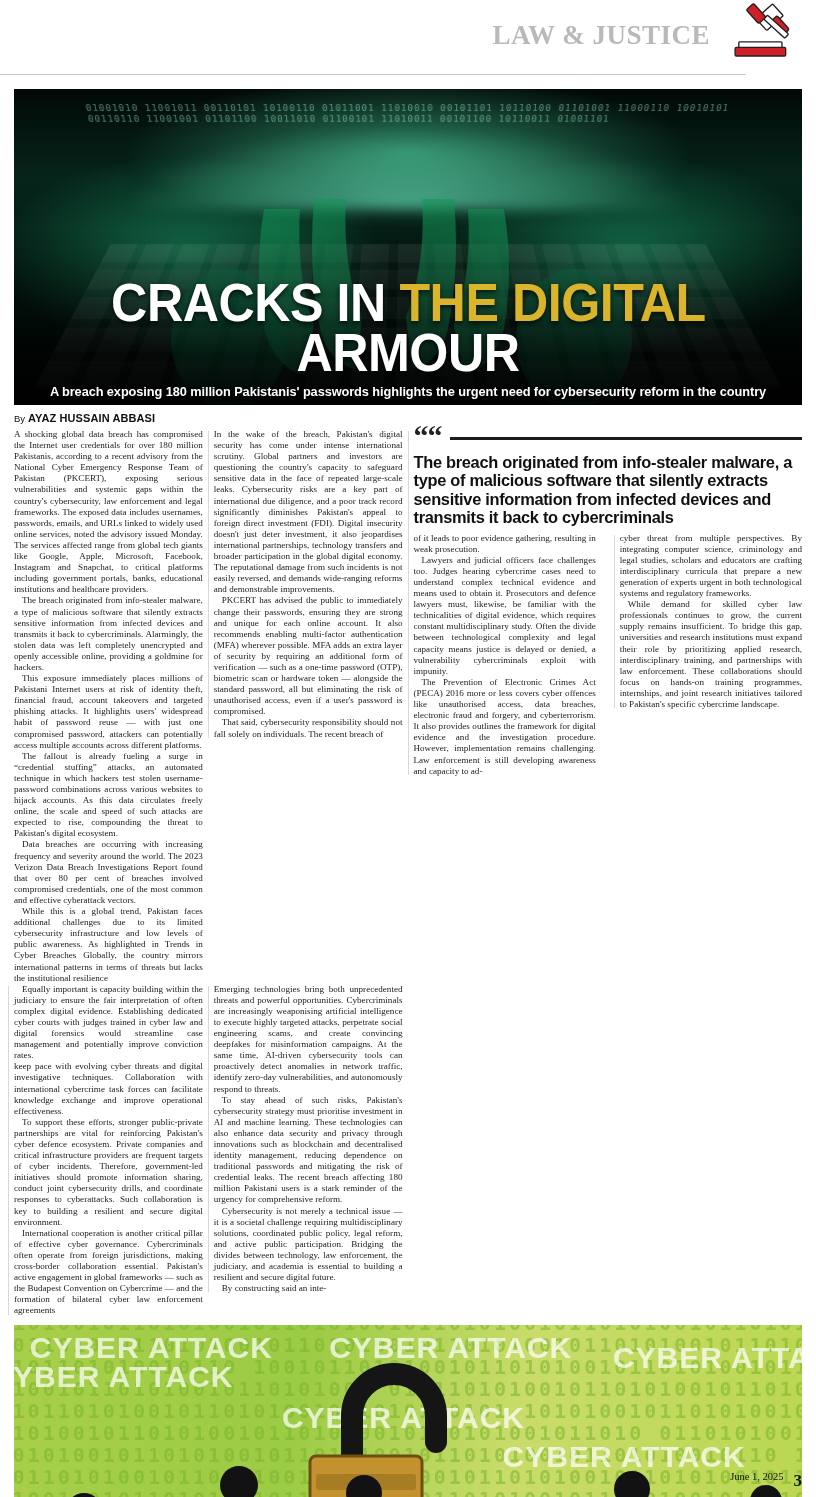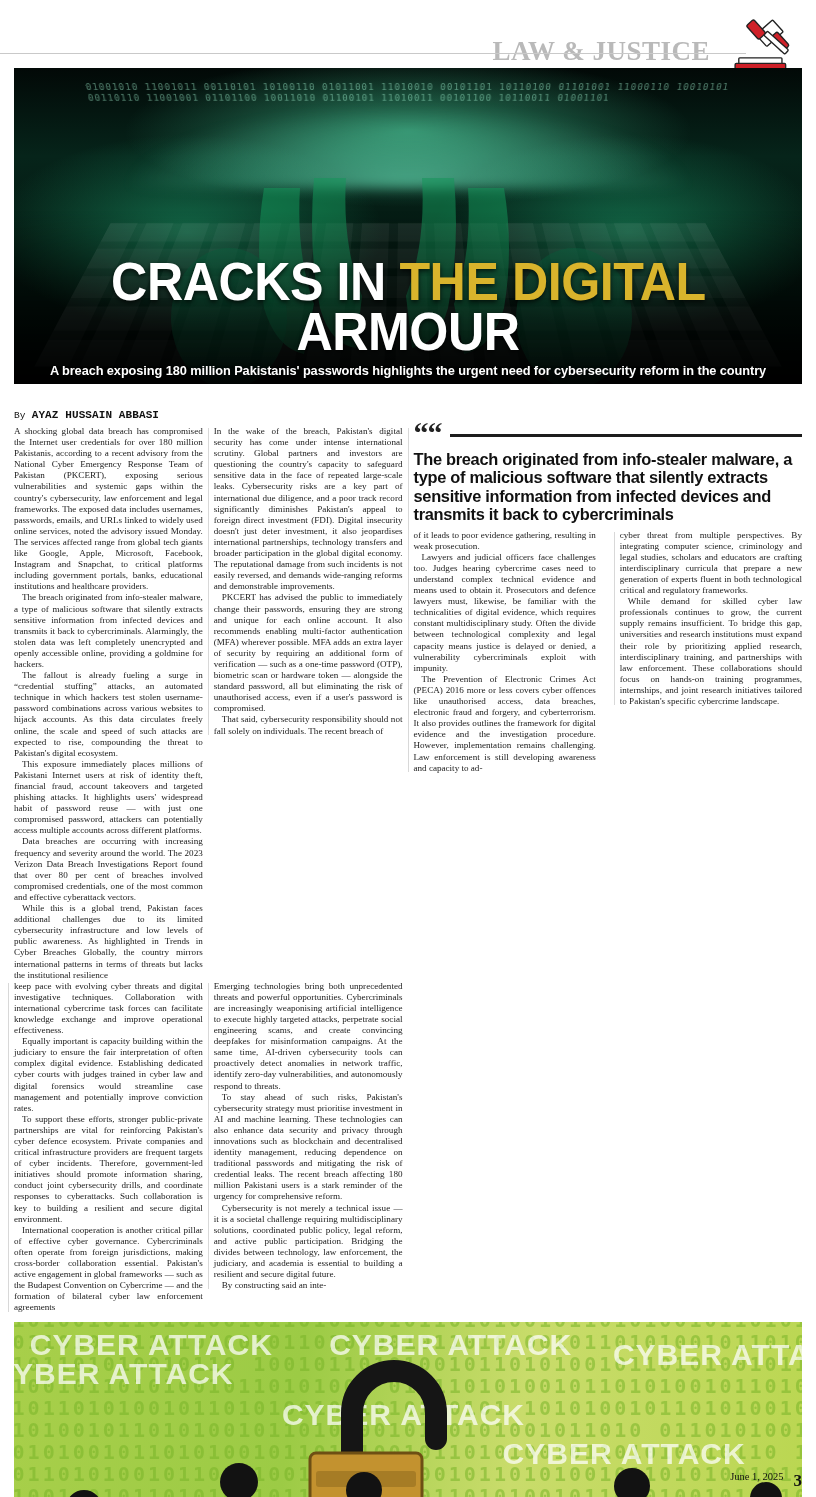--- a/index.html
+++ b/index.html
@@ -8,23 +8,23 @@
     width: 816px; height: 1497px;
     background: #ffffff;
     font-family: "Liberation Serif", "DejaVu Serif", serif;
     color: #111;
     overflow: hidden;
     position: relative;
   }
 
   
   .masthead {
-    height: 68px;
+    height: 89px;
     position: relative;
-    padding: 16px 14px;
+    padding: 0 14px;
   }
   .masthead-inner {
     display:flex; align-items:center; justify-content:flex-end;
     height: 64px;
     gap: 14px;
     padding-right: 4px;
   }
   .section-title {
     font-family: "Liberation Serif", serif;
     font-weight: 700;
@@ -108,23 +108,23 @@
     letter-spacing: -0.1px;
     transform: scaleX(0.97);
     text-shadow: 0 1px 4px rgba(0,0,0,0.8);
     margin: 0;
   }
 
   
   .sheet { padding: 0 14px; }
 
   .byline {
-    font-family: Liberation Mono, monospace;
+    font-family: Liberation Sans, sans-serif;
     font-size: 10.5px;
-    padding: 25px 0 5px 0;
+    padding: 7px 0 5px 0;
   }
   .byline .by { font-weight: 400; font-size: 9.5px; }
   .byline .author { font-weight: 700; letter-spacing: 0.1px; font-size: 11px; }
 
   .cols6 {
     display: grid;
     grid-template-columns: repeat(4, 1fr);
     column-gap: 11px;
     align-items: start;
   }
@@ -267,22 +267,22 @@
   <div class="byline">
     <span class="by">By</span>
     <span class="author">AYAZ HUSSAIN ABBASI</span>
   </div>
 
   <div class="cols6">
 
     <div class="col">
       <p class="body first">A shocking global data breach has compromised the Internet user credentials for over 180 million Pakistanis, according to a recent advisory from the National Cyber Emergency Response Team of Pakistan (PKCERT), exposing serious vulnerabilities and systemic gaps within the country's cybersecurity, law enforcement and legal frameworks. The exposed data includes usernames, passwords, emails, and URLs linked to widely used online services, noted the advisory issued Monday. The services affected range from global tech giants like Google, Apple, Microsoft, Facebook, Instagram and Snapchat, to critical platforms including government portals, banks, educational institutions and healthcare providers.</p>
       <p class="body">The breach originated from info-stealer malware, a type of malicious software that silently extracts sensitive information from infected devices and transmits it back to cybercriminals. Alarmingly, the stolen data was left completely unencrypted and openly accessible online, providing a goldmine for hackers.</p>
+      <p class="body">This exposure immediately places millions of Pakistani Internet users at risk of identity theft, financial fraud, account takeovers and targeted phishing attacks. It highlights users' widespread habit of password reuse — with just one compromised password, attackers can potentially access multiple accounts across different platforms.</p>
       <p class="body">The fallout is already fueling a surge in “credential stuffing” attacks, an automated technique in which hackers test stolen username-password combinations across various websites to hijack accounts. As this data circulates freely online, the scale and speed of such attacks are expected to rise, compounding the threat to Pakistan's digital ecosystem.</p>
-      <p class="body">This exposure immediately places millions of Pakistani Internet users at risk of identity theft, financial fraud, account takeovers and targeted phishing attacks. It highlights users' widespread habit of password reuse — with just one compromised password, attackers can potentially access multiple accounts across different platforms.</p>
       <p class="body">Data breaches are occurring with increasing frequency and severity around the world. The 2023 Verizon Data Breach Investigations Report found that over 80 per cent of breaches involved compromised credentials, one of the most common and effective cyberattack vectors.</p>
       <p class="body">While this is a global trend, Pakistan faces additional challenges due to its limited cybersecurity infrastructure and low levels of public awareness. As highlighted in Trends in Cyber Breaches Globally, the country mirrors international patterns in terms of threats but lacks the institutional resilience</p>
     </div>
 
     <div class="col">
       <p class="body first">In the wake of the breach, Pakistan's digital security has come under intense international scrutiny. Global partners and investors are questioning the country's capacity to safeguard sensitive data in the face of repeated large-scale leaks. Cybersecurity risks are a key part of international due diligence, and a poor track record significantly diminishes Pakistan's appeal to foreign direct investment (FDI). Digital insecurity doesn't just deter investment, it also jeopardises international partnerships, technology transfers and broader participation in the global digital economy. The reputational damage from such incidents is not easily reversed, and demands wide-ranging reforms and demonstrable improvements.</p>
       <p class="body">PKCERT has advised the public to immediately change their passwords, ensuring they are strong and unique for each online account. It also recommends enabling multi-factor authentication (MFA) wherever possible. MFA adds an extra layer of security by requiring an additional form of verification — such as a one-time password (OTP), biometric scan or hardware token — alongside the standard password, all but eliminating the risk of unauthorised access, even if a user's password is compromised.</p>
       <p class="body">That said, cybersecurity responsibility should not fall solely on individuals. The recent breach of</p>
     </div>
 
@@ -294,29 +294,29 @@
         </div>
         <p class="quote-text">The breach originated from info-stealer malware, a type of malicious software that silently extracts sensitive information from infected devices and transmits it back to cybercriminals</p>
       </div>
       <div class="cols3" style="grid-template-columns: repeat(2, 1fr);">
         <div class="col" style="padding-left:0;">
           <p class="body first">of it leads to poor evidence gathering, resulting in weak prosecution.</p>
           <p class="body">Lawyers and judicial officers face challenges too. Judges hearing cybercrime cases need to understand complex technical evidence and means used to obtain it. Prosecutors and defence lawyers must, likewise, be familiar with the technicalities of digital evidence, which requires constant multidisciplinary study. Often the divide between technological complexity and legal capacity means justice is delayed or denied, a vulnerability cybercriminals exploit with impunity.</p>
           <p class="body">The Prevention of Electronic Crimes Act (PECA) 2016 more or less covers cyber offences like unauthorised access, data breaches, electronic fraud and forgery, and cyberterrorism. It also provides outlines the framework for digital evidence and the investigation procedure. However, implementation remains challenging. Law enforcement is still developing awareness and capacity to ad-</p>
         </div>
         <div class="col">
-          <p class="body first">cyber threat from multiple perspectives. By integrating computer science, criminology and legal studies, scholars and educators are crafting interdisciplinary curricula that prepare a new generation of experts fluent in both technological critical and regulatory frameworks.</p>
+          <p class="body first">cyber threat from multiple perspectives. By integrating computer science, criminology and legal studies, scholars and educators are crafting interdisciplinary curricula that prepare a new generation of experts urgent in both technological systems and regulatory frameworks.</p>
           <p class="body">While demand for skilled cyber law professionals continues to grow, the current supply remains insufficient. To bridge this gap, universities and research institutions must expand their role by prioritizing applied research, interdisciplinary training, and partnerships with law enforcement. These collaborations should focus on hands-on training programmes, internships, and joint research initiatives tailored to Pakistan's specific cybercrime landscape.</p>
         </div>
       </div>
     </div>
 
     <div class="col">
+      <p class="body">Equally important is capacity building within the judiciary to ensure the fair interpretation of often complex digital evidence. Establishing dedicated cyber courts with judges trained in cyber law and digital forensics would streamline case management and potentially improve conviction rates.</p>
       <p class="body first">keep pace with evolving cyber threats and digital investigative techniques. Collaboration with international cybercrime task forces can facilitate knowledge exchange and improve operational effectiveness.</p>
-      <p class="body">Equally important is capacity building within the judiciary to ensure the fair interpretation of often complex digital evidence. Establishing dedicated cyber courts with judges trained in cyber law and digital forensics would streamline case management and potentially improve conviction rates.</p>
       <p class="body">To support these efforts, stronger public-private partnerships are vital for reinforcing Pakistan's cyber defence ecosystem. Private companies and critical infrastructure providers are frequent targets of cyber incidents. Therefore, government-led initiatives should promote information sharing, conduct joint cybersecurity drills, and coordinate responses to cyberattacks. Such collaboration is key to building a resilient and secure digital environment.</p>
       <p class="body">International cooperation is another critical pillar of effective cyber governance. Cybercriminals often operate from foreign jurisdictions, making cross-border collaboration essential. Pakistan's active engagement in global frameworks — such as the Budapest Convention on Cybercrime — and the formation of bilateral cyber law enforcement agreements</p>
     </div>
 
     <div class="col">
       <p class="body first">Emerging technologies bring both unprecedented threats and powerful opportunities. Cybercriminals are increasingly weaponising artificial intelligence to execute highly targeted attacks, perpetrate social engineering scams, and create convincing deepfakes for misinformation campaigns. At the same time, AI-driven cybersecurity tools can proactively detect anomalies in network traffic, identify zero-day vulnerabilities, and autonomously respond to threats.</p>
       <p class="body">To stay ahead of such risks, Pakistan's cybersecurity strategy must prioritise investment in AI and machine learning. These technologies can also enhance data security and privacy through innovations such as blockchain and decentralised identity management, reducing dependence on traditional passwords and mitigating the risk of credential leaks. The recent breach affecting 180 million Pakistani users is a stark reminder of the urgency for comprehensive reform.</p>
       <p class="body">Cybersecurity is not merely a technical issue — it is a societal challenge requiring multidisciplinary solutions, coordinated public policy, legal reform, and active public participation. Bridging the divides between technology, law enforcement, the judiciary, and academia is essential to building a resilient and secure digital future.</p>
       <p class="body">By constructing said an inte-</p>
     </div>

